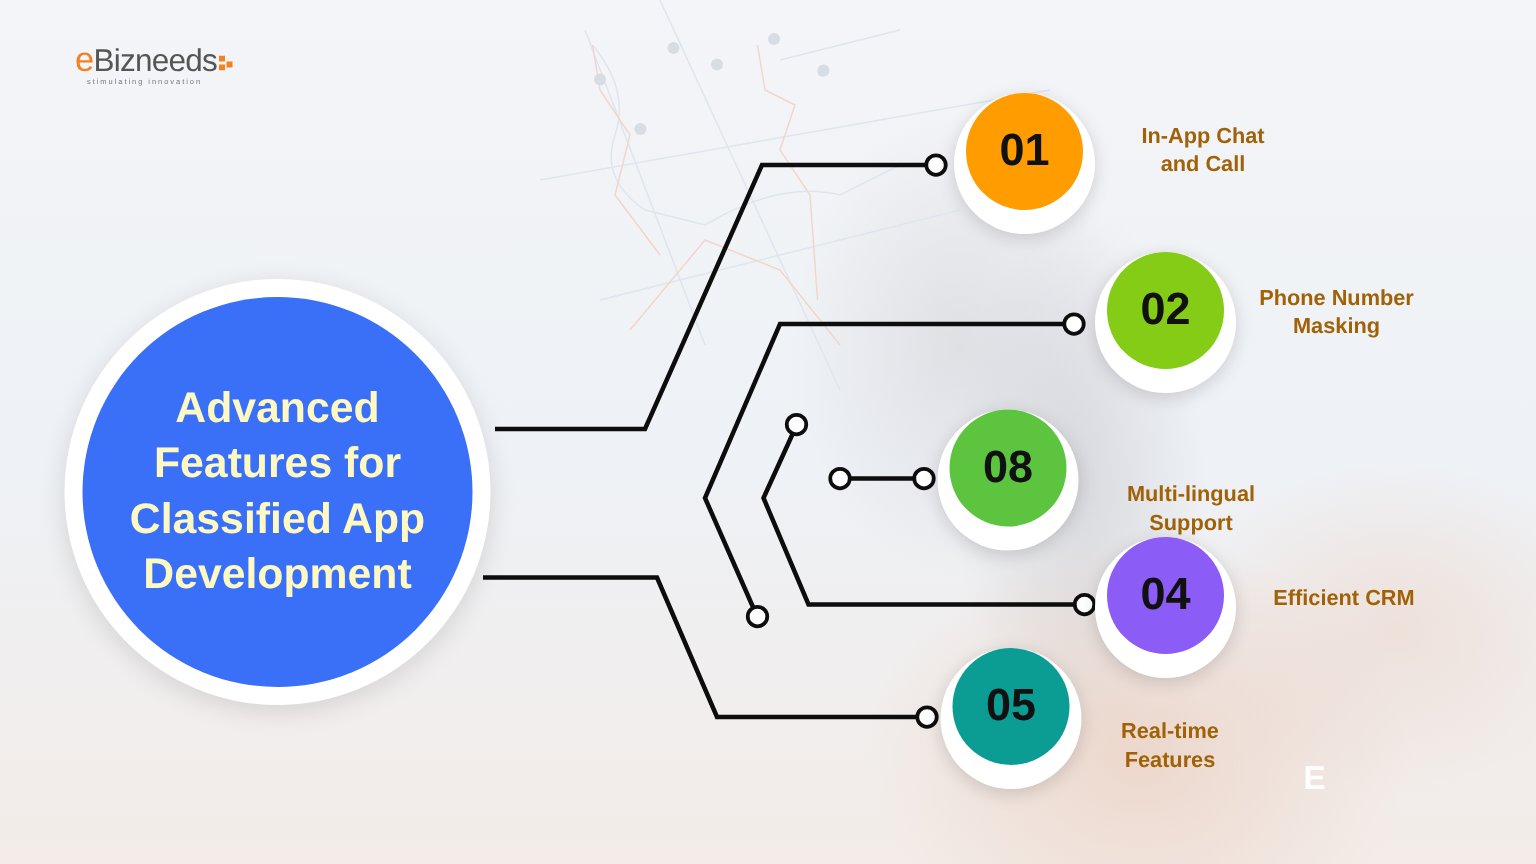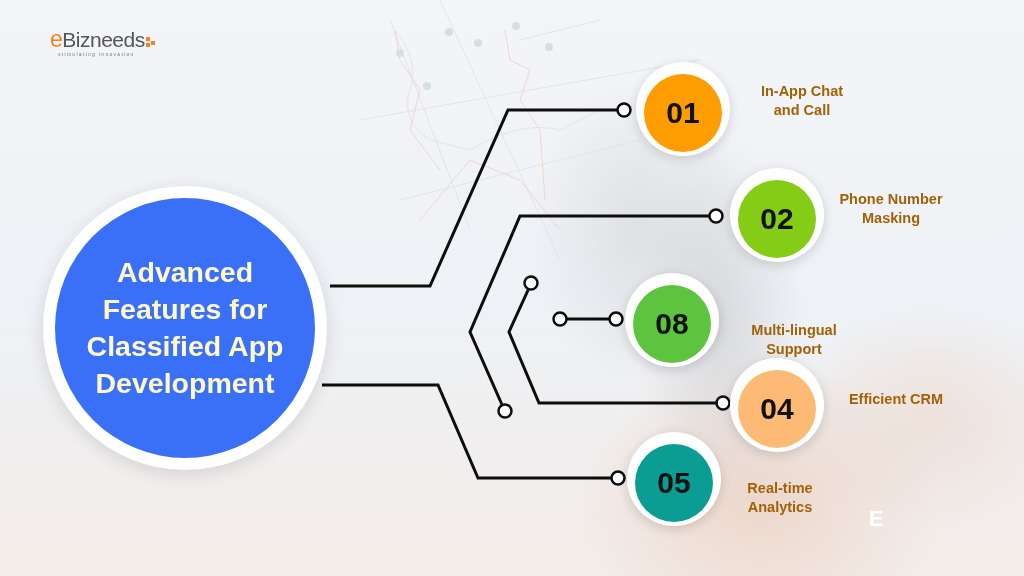--- a/index.html
+++ b/index.html
@@ -34,21 +34,21 @@
   }
   .hub-title {
     color:#fef9c3; font-weight:bold; font-size:28.5px; line-height:37px; width:240px; white-space:pre-line;
   }
   svg.lines { position:absolute; left:0; top:0; }
   .badge-outer {
     position:absolute; width:94px; height:94px; border-radius:50%; background:#fff;
     box-shadow:0 3px 12px rgba(0,0,0,0.15);
   }
   .badge-inner {
-    position:absolute; left:8px; top:12px; width:78px; height:78px; border-radius:50%;
+    position:absolute; left:8px; top:0; width:78px; height:78px; border-radius:50%;
     display:flex; align-items:center; justify-content:center;
     font-weight:bold; font-size:30px; color:#111;
   }
   .label {
     position:absolute; font-weight:bold; font-size:14.5px; color:#a16207; text-align:center; line-height:19px; white-space:pre-line;
   }
   .watermark { position:absolute; left:869px; top:506px; color:#fff; font-weight:bold; font-size:22px; }
 </style>
 </head>
 <body>
@@ -130,23 +130,23 @@
 <div class="label" style="left:826px; top:190px; width:130px;">Phone Number
 Masking</div>
 
 <div class="badge-outer" style="left:625px; top:273px;">
   <div class="badge-inner" style="background:#5cc43f;">08</div>
 </div>
 <div class="label" style="left:734px; top:297px; width:120px;margin-top:24px;">Multi-lingual
 Support</div>
 
 <div class="badge-outer" style="left:730px; top:358px;">
-  <div class="badge-inner" style="background:#fdba74;">04</div>
+  <div class="badge-inner" style="background:#8b5cf6;">04</div>
 </div>
 <div class="label" style="left:836px; top:390px; width:120px;">Efficient CRM</div>
 
 <div class="badge-outer" style="left:627px; top:432px;">
   <div class="badge-inner" style="background:#0b9c94;">05</div>
 </div>
 <div class="label" style="left:728px; top:479px; width:104px;">Real-time
-Analytics</div>
+Features</div>
 
 <div class="watermark">E</div>
 
 </body></html>

